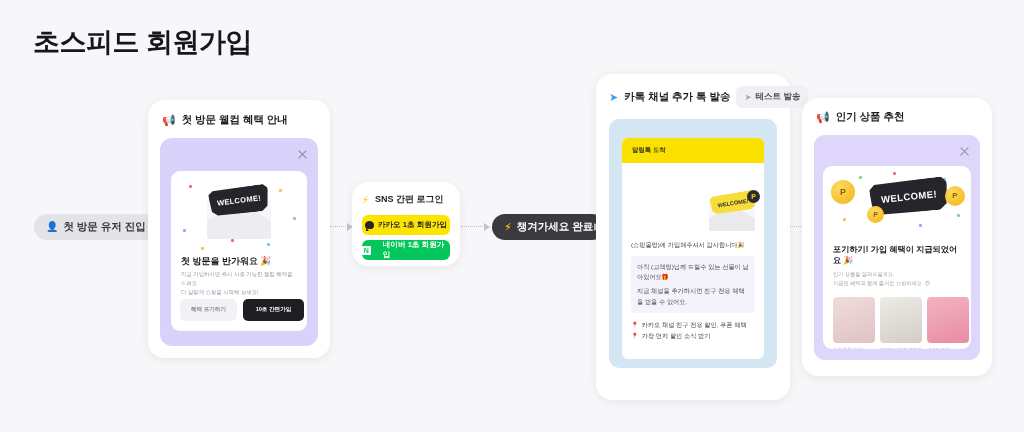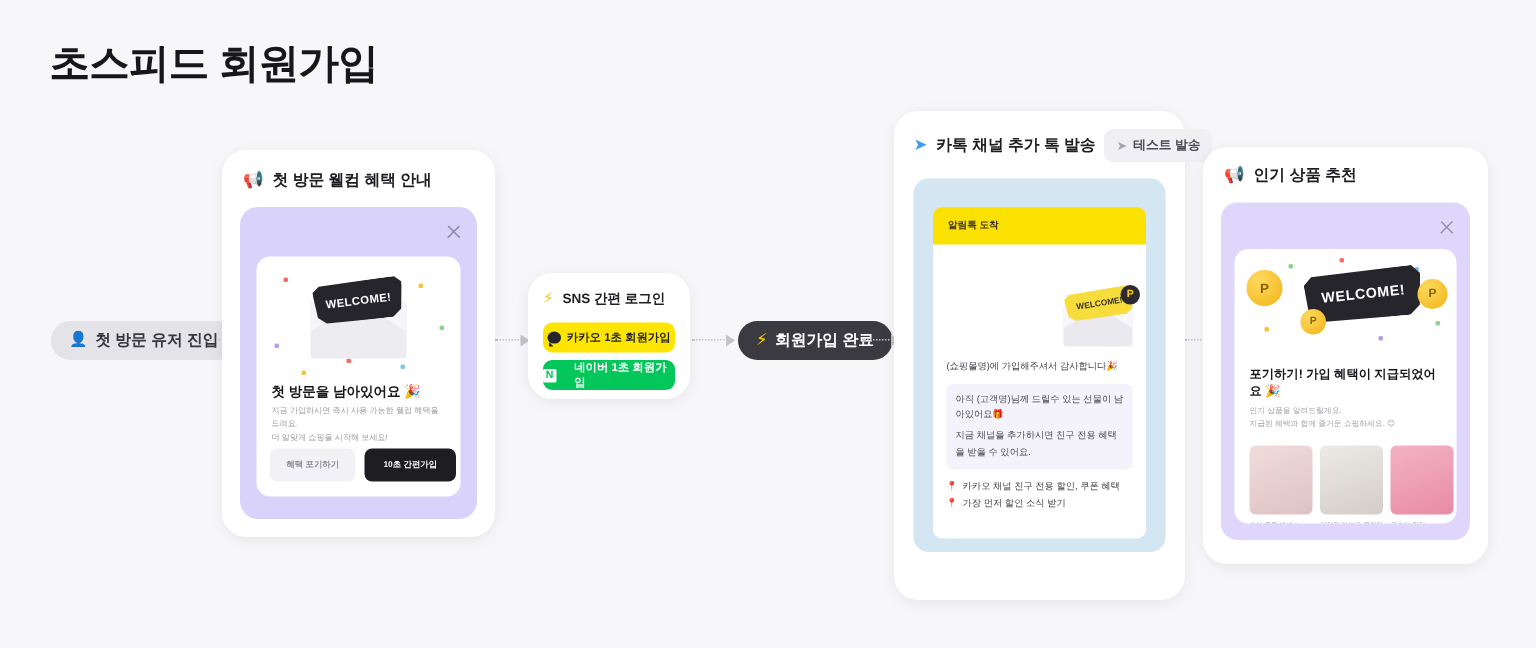--- a/index.html
+++ b/index.html
@@ -276,21 +276,21 @@
 
   <div class="page-title">초스피드 회원가입</div>
 
   <div class="chip gray" id="chip-entry">
     <span class="glyph">👤</span>
     <span>첫 방문 유저 진입</span>
   </div>
 
   <div class="chip dark" id="chip-done">
     <span class="glyph">⚡</span>
-    <span>회원가입 완료</span>
+    <span>챙겨가세요 완료</span>
   </div>
 
   <div class="conn" id="conn-1">
       <i class="arrow"></i>
     </div>
   <div class="conn" id="conn-2">
       <i class="arrow"></i>
     </div>
   <div class="conn" id="conn-3">
       <i class="arrow"></i>
@@ -319,21 +319,21 @@
         <span class="confetti" style="left:96px;top:72px;background:#7ac5f0"></span>
         <span class="confetti" style="left:30px;top:76px;background:#f5c342"></span>
         <div class="envelope-wrap">
           <div class="env-body"></div>
           <div class="env-flapL"></div>
           <div class="env-flapR"></div>
           <div class="welcome-tag">
             <span>WELCOME!</span>
           </div>
         </div>
-        <div class="popup-title">첫 방문을 남아있어요 🎉</div>
+        <div class="popup-title">첫 방문을 반가워요 🎉</div>
         <div class="popup-desc">
           <div>지금 가입하시면 즉시 사용 가능한 웰컴 혜택을 드려요.</div>
           <div>더 알맞게 쇼핑을 시작해 보세요!</div>
         </div>
         <div class="popup-btns">
           <div class="pbtn ghost">혜택 포기하기</div>
           <div class="pbtn dark">10초 간편가입</div>
         </div>
       </div>
     </div>

